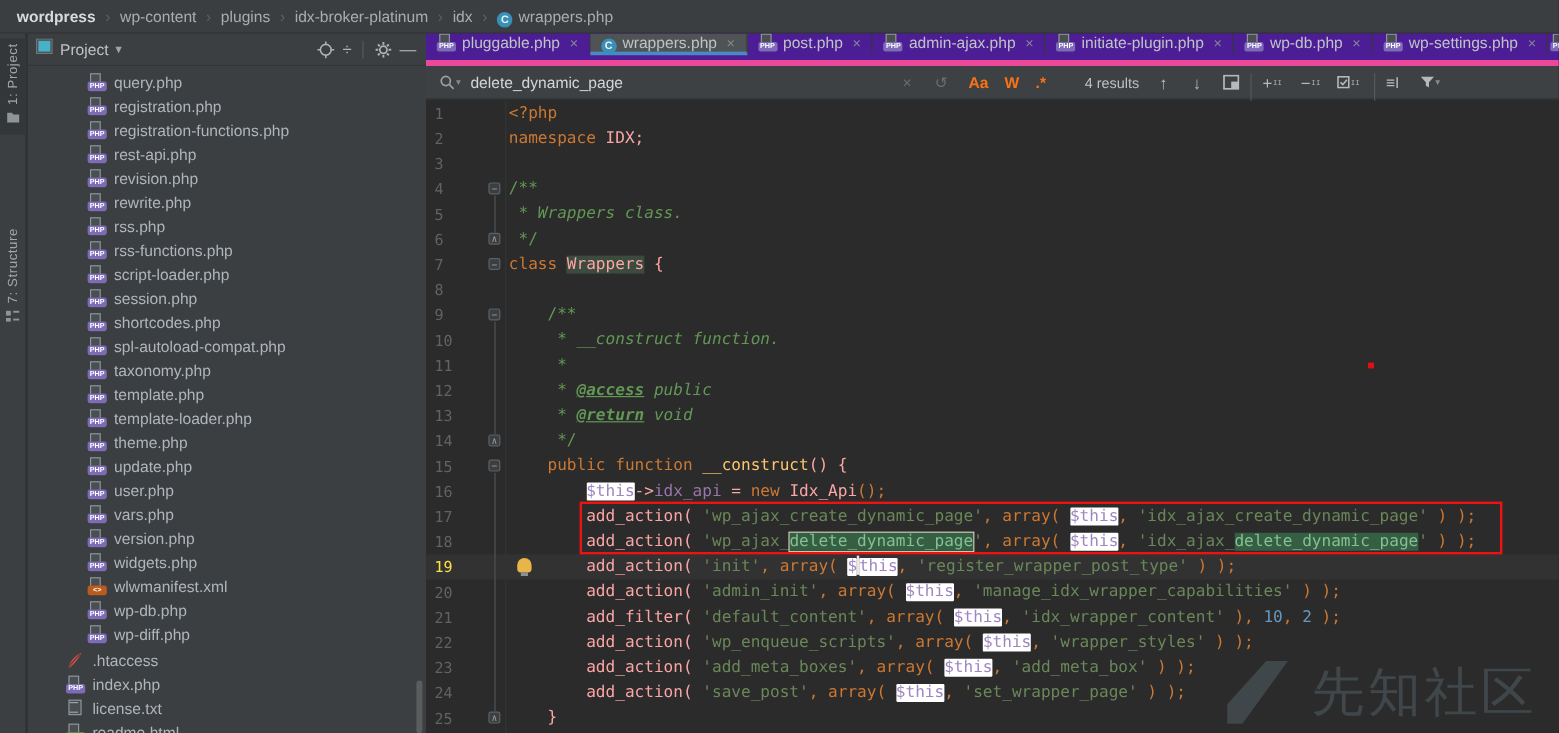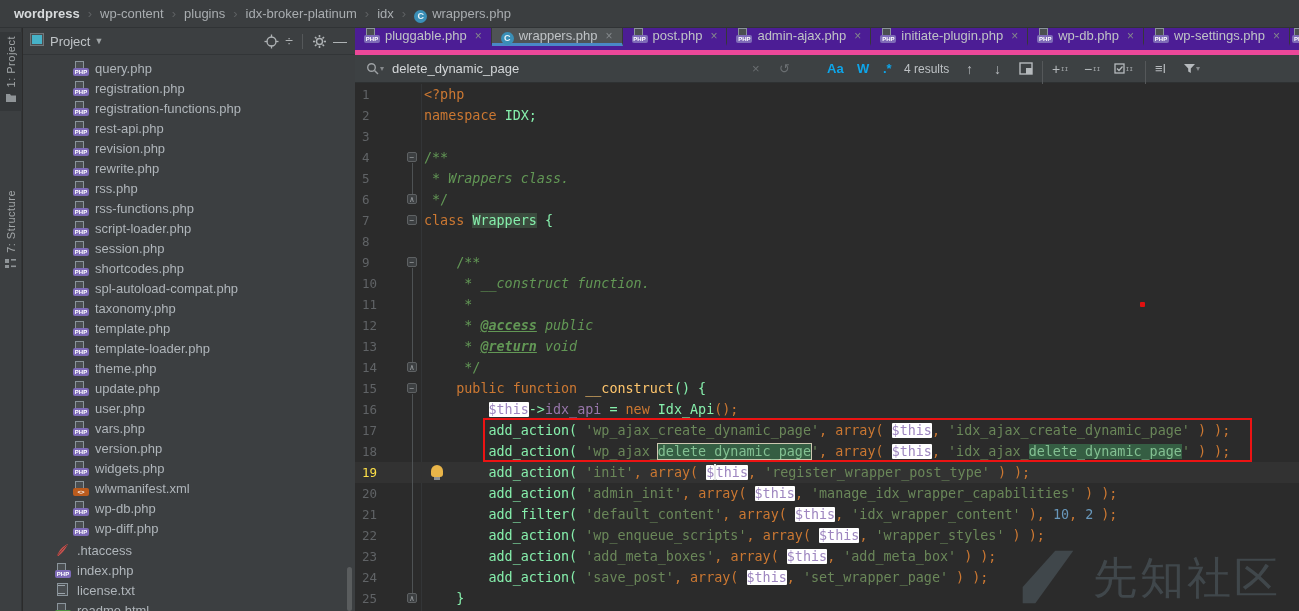--- a/index.html
+++ b/index.html
@@ -44,40 +44,40 @@
   #tabbar{height:27px;background:#4c1d95;display:flex;align-items:flex-start;overflow:hidden;border-bottom:5px solid #ec4899;box-sizing:border-box;}
   .tab{display:flex;align-items:center;gap:5px;padding:0 9px;font-size:13px;color:#BFC3C6;border-right:1px solid #353839;border-bottom:3px solid transparent;box-sizing:border-box;cursor:pointer;white-space:nowrap;}
   .tab.active{background:#4F5355;border-bottom-color:#4A88C7;}
   .tab .close{color:#84898C;font-size:12px;margin-left:3px;}
   .tab.partial{min-width:18px;max-width:18px;padding:0 2px;overflow:hidden;}
   
   #findbar{position:relative;height:28px;background:#3D4143;border-bottom:1px solid #2E3132;box-sizing:border-box;font-size:13px;color:#C9CCCE;}
   #findbar .abs{position:absolute;top:0;height:27px;display:flex;align-items:center;}
   #find-query{left:37px;color:#D3D6D8;}
   .find-dim{color:#6A6E71;}
-  .find-toggle{color:#0ea5e9;font-weight:bold;margin-left:20px;}
+  .find-toggle{color:#f97316;font-weight:bold;}
   .find-results{color:#BDC1C4;font-size:12px;}
   .find-ico{color:#B6BABD;font-size:14px;cursor:pointer;}
   .fdiv{width:1px;height:16px;background:#55585A;}
   .subii{font-size:8px;color:#9FA4A7;letter-spacing:1px;margin-left:1px;}
   
   #code{position:absolute;top:56px;left:0;right:0;bottom:0;background:#2B2B2B;font-family:"DejaVu Sans Mono",monospace;font-size:13.4px;line-height:21px;overflow:hidden;}
   #gutline{position:absolute;left:66px;top:0;bottom:0;width:1px;background:#333537;}
   .cl{position:relative;height:21px;white-space:pre;}
   .cl.cur{background:#323232;}
   .lnum{position:absolute;left:7px;top:0;width:40px;color:#606366;font-size:12.5px;cursor:pointer;}
   .cl.cur .lnum{color:#fde047;}
   .ctext{display:block;margin-left:69px;}
   .fold{position:absolute;left:52px;top:5px;width:10px;height:10px;border:1px solid #5E6163;border-radius:2px;background:#3C3F41;color:#9DA1A4;font-size:8px;line-height:9px;text-align:center;box-sizing:border-box;cursor:pointer;}
   .fconn{position:absolute;left:57px;width:1px;background:#4E5254;}
   
   .kw{color:#CC7832;} .str{color:#6A8759;} .cmt{color:#629755;} .cmti{color:#629755;font-style:italic;}
   .tag{color:#629755;text-decoration:underline;font-weight:bold;font-style:italic;text-align:center;}
   .num{color:#6897BB;} .var{color:#9E86C0;} .prop{color:#9876AA;} .fn{color:#FFC66D;}
-  .pln{color:#86efac;} .pun{color:#CC7832;}
+  .pln{color:#fca5a5;} .pun{color:#CC7832;}
   .cls{background:#3B4B3E;}
   .hl{background:#ffffff;border-radius:1px;}
   .m{background:#355E43;color:#83C092;}
   .mc{background:#355E43;color:#83C092;box-shadow:0 0 0 1px #CDC8B1;}
   .caret{display:inline-block;width:1.5px;height:16px;background:#E8E8E8;vertical-align:-3px;}
   .bulb{position:absolute;left:76px;top:3px;width:12px;height:12px;background:#E9B549;border-radius:50% 50% 3px 3px;cursor:pointer;}
   .bulb::after{content:"";position:absolute;left:3px;bottom:-3px;width:6px;height:3px;background:#8D9093;}
   
   #redbox{position:absolute;left:128px;top:334px;width:769px;height:44px;border:2px solid #EC1313;box-sizing:border-box;pointer-events:none;}
   #reddot{position:absolute;left:785px;top:218px;width:5px;height:5px;background:#E01010;border-radius:1px;}

